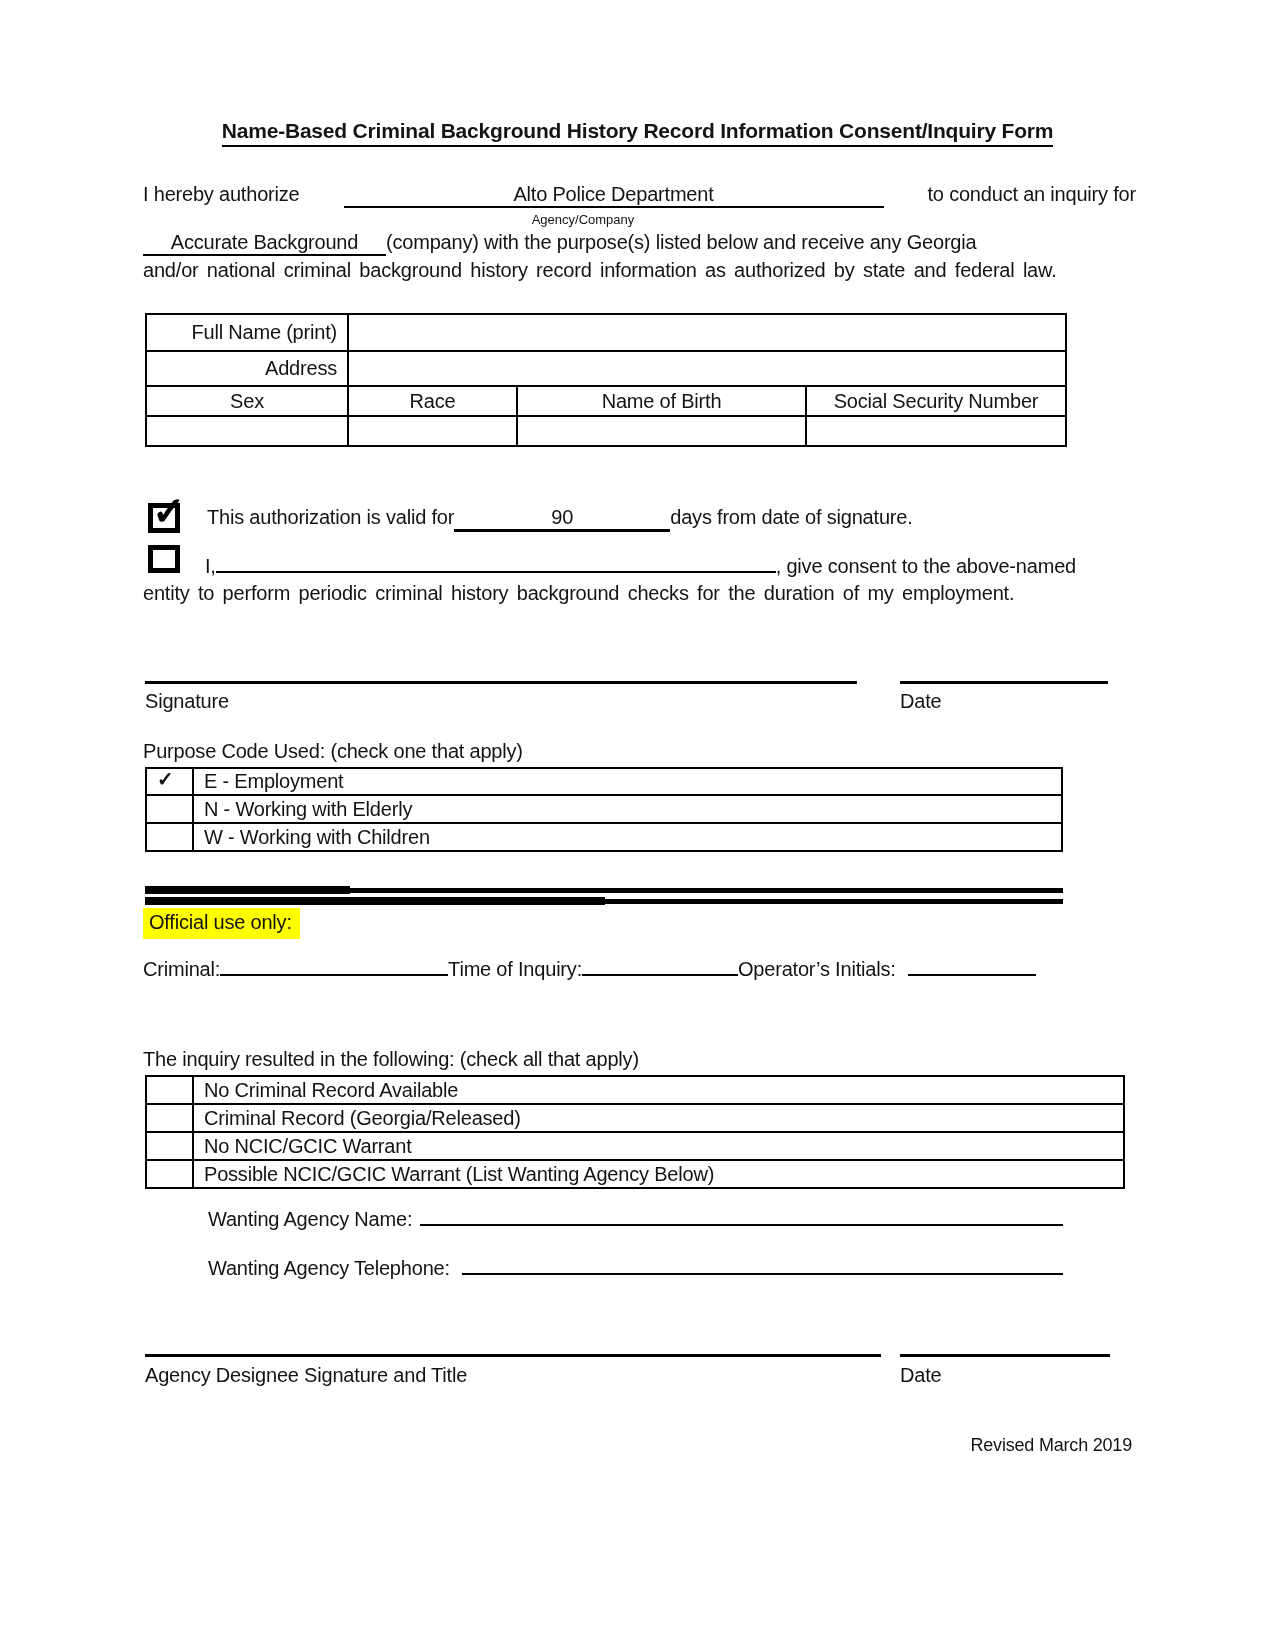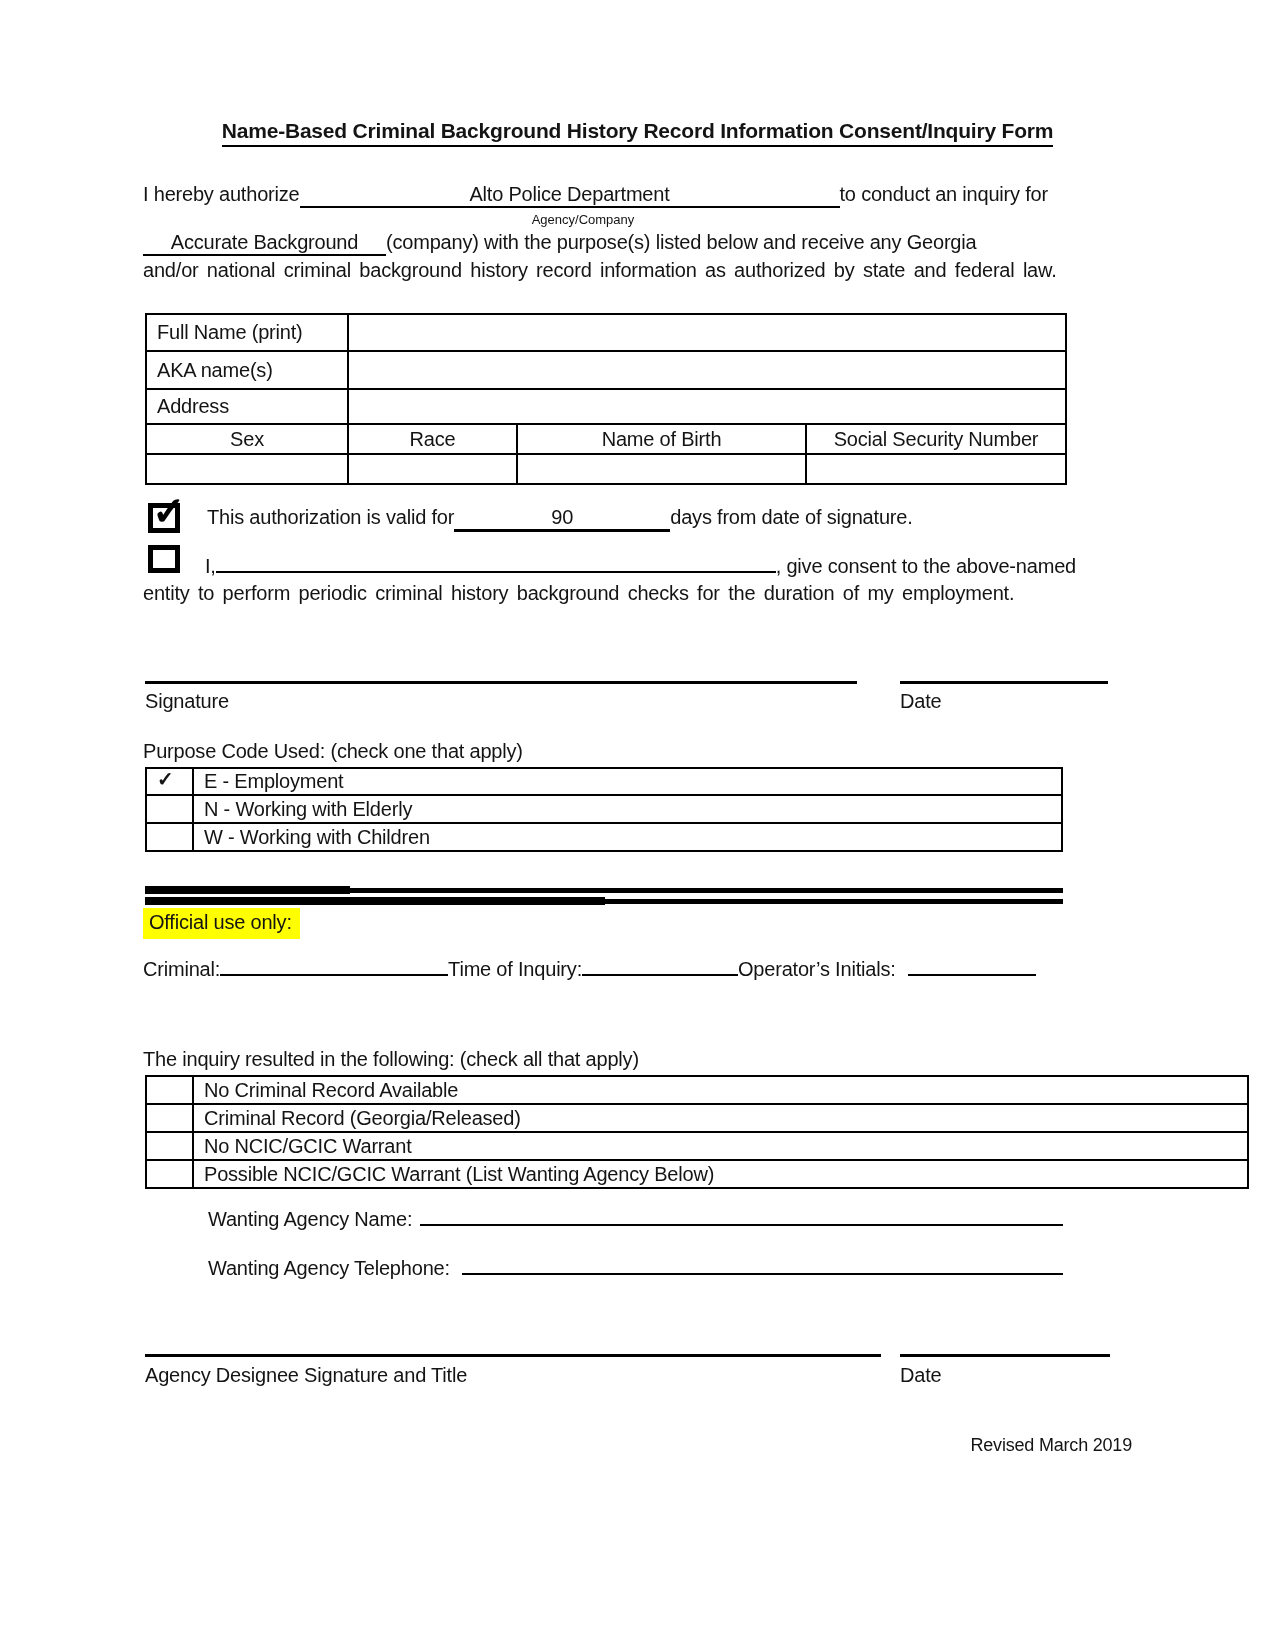--- a/index.html
+++ b/index.html
@@ -11,21 +11,21 @@
   .abs{position:absolute;}
   .line{display:flex;align-items:baseline;white-space:nowrap;line-height:24px;}
   .blank{display:inline-block;border-bottom:2px solid #000;text-align:center;min-height:22px;}
   .just{word-spacing:3px;}
   .title-wrap{left:0;top:119px;width:1275px;text-align:center;}
   .title-text{display:inline-block;font-weight:bold;font-size:21px;letter-spacing:-0.2px;
     border-bottom:2.5px solid #000;padding-bottom:2px;}
   .caption{font-size:13px;letter-spacing:0;}
   table.grid{border-collapse:collapse;table-layout:fixed;}
   table.grid td{border:2px solid #000;padding:0 10px;font-size:20px;overflow:hidden;}
-  td.rlabel{padding-right:14px;}
+  td.rlabel{text-align:right;padding-right:14px;}
   td.center{text-align:center;}
   td.tickcell{vertical-align:top;text-align:left;padding:0 3px;line-height:20px;
     font-size:25px;font-weight:bold;letter-spacing:0;}
   td.optlabel{padding-left:14px;}
   .cb{position:absolute;width:32px;height:30px;border:5px solid #000;box-sizing:border-box;}
   .cb .mark{position:absolute;left:-1px;top:-17px;font-size:40px;font-weight:bold;
     line-height:1;letter-spacing:0;color:#000;}
   .hr{position:absolute;height:2.5px;background:#000;}
   .thick{position:absolute;background:#000;}
   .hl{display:inline-block;padding:3px 8px 5px 6px;}
@@ -33,21 +33,21 @@
 </style>
 </head>
 <body>
 
 <div class="page">
 
   <div class="abs title-wrap">
     <span class="title-text">Name-Based Criminal Background History Record Information Consent/Inquiry Form</span>
   </div>
 
-  <div class="abs line" style="left:143px;top:182px;">
+  <div class="abs line" style="left:143px;top:182px;gap:44px;">
     <span>I hereby authorize</span>
     <span class="blank" style="width:540px;">
       <span>Alto Police Department</span>
     </span>
     <span>to conduct an inquiry for</span>
   </div>
   <div class="abs caption" style="left:313px;top:212px;width:540px;text-align:center;">Agency/Company</div>
   <div class="abs line" style="left:143px;top:230px;">
     <span class="blank" style="width:243px;">
       <span>Accurate Background</span>
@@ -63,24 +63,20 @@
         <col style="width:202px">
         <col style="width:169px">
         <col style="width:289px">
         <col style="width:260px">
       </colgroup>
     <tbody>
         <tr style="height:37px;">
       <td class="rlabel">Full Name (print)</td>
       <td colspan="3"><span></span></td>
     </tr>
-    <tr style="height:38px;">
-      <td class="rlabel">AKA name(s)</td>
-      <td colspan="3"><span></span></td>
-    </tr>
     <tr style="height:35px;">
       <td class="rlabel">Address</td>
       <td colspan="3"><span></span></td>
     </tr>
     <tr style="height:30px;">
       <td class="center">Sex</td>
       <td class="center">Race</td>
       <td class="center">Name of Birth</td>
       <td class="center">Social Security Number</td>
     </tr>
@@ -158,21 +154,21 @@
     <span>Criminal:</span>
     <span class="blank" style="width:228px;"><span></span></span>
     <span>Time of Inquiry:</span>
     <span class="blank" style="width:156px;"><span></span></span>
     <span>Operator’s Initials:</span>
     <span style="width:12px;display:inline-block;"></span>
     <span class="blank" style="width:128px;"><span></span></span>
   </div>
 
   <div class="abs" style="left:143px;top:1048px;">The inquiry resulted in the following: (check all that apply)</div>
-  <table class="grid abs" style="left:145px;top:1075px;width:1104px;">
+  <table class="grid abs" style="left:145px;top:1075px;width:980px;">
     <colgroup>
         <col style="width:47px">
         <col>
       </colgroup>
     <tbody>
         <tr style="height:28px;">
       <td class="tickcell"><span></span></td>
       <td class="optlabel">No Criminal Record Available</td>
     </tr>
     <tr style="height:28px;">

